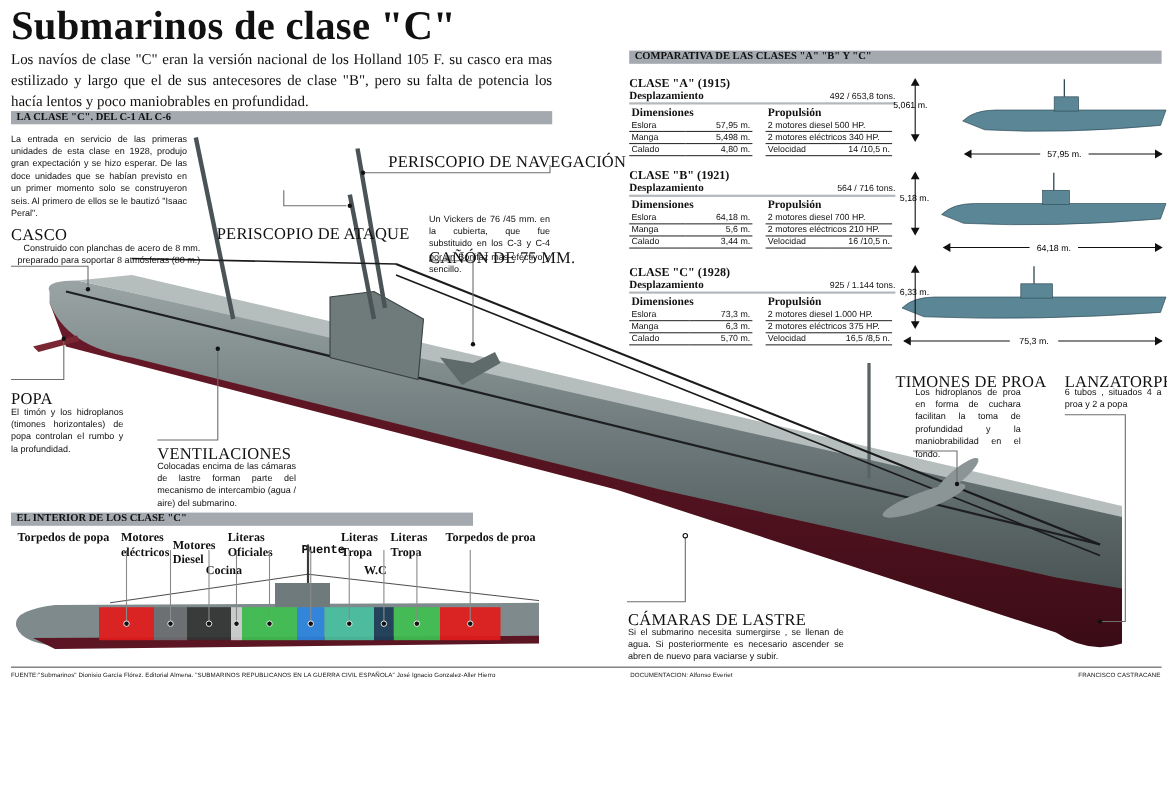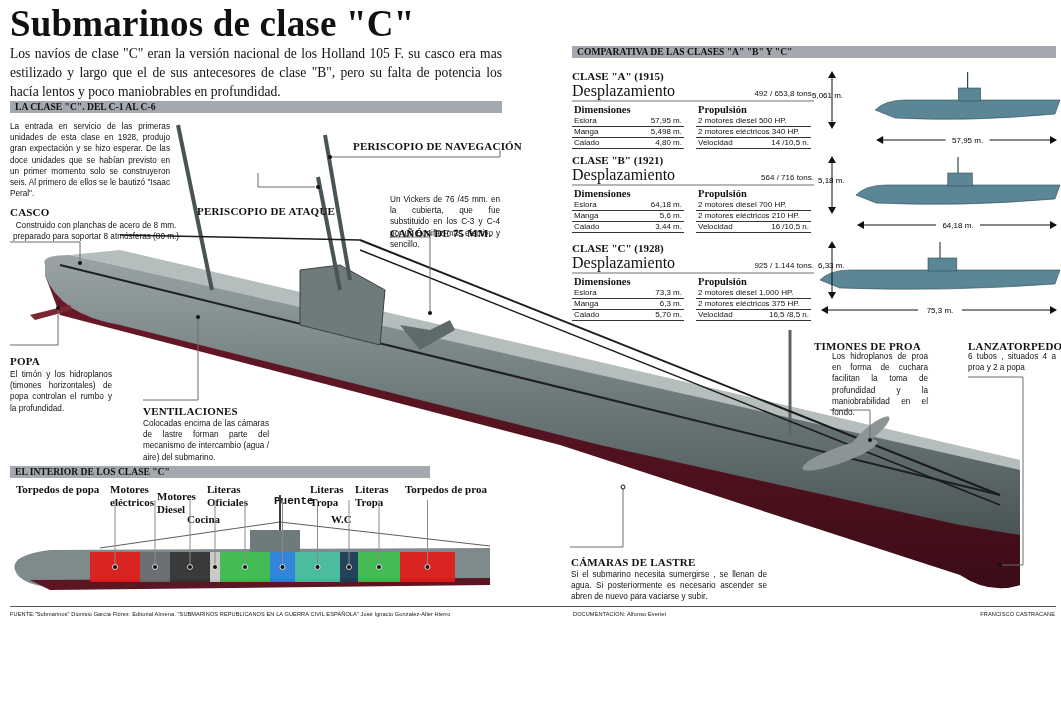--- a/index.html
+++ b/index.html
@@ -4,24 +4,24 @@
 <style>
   * { box-sizing: border-box; margin: 0; padding: 0; }
   html, body { width: 1061px; height: 719px; background: #ffffff; overflow: hidden; }
   body { position: relative; font-family: "Liberation Sans", sans-serif; color: #111; }
   .serif { font-family: "Liberation Serif", "DejaVu Serif", serif; }
   .abs { position: absolute; }
   #title { left: 10px; top: 2px; font-size: 37px; font-weight: bold; letter-spacing: 0.2px; }
   #intro { left: 10px; top: 44px; width: 492px; font-size: 13.6px; line-height: 19px; text-align: justify; }
   .bar { background: #a3a9ae; height: 12px; font-size: 9.6px; font-weight: bold; line-height: 12px; padding-left: 5px; color: #111; }
   .sm { font-size: 8.2px; line-height: 11.2px; text-align: justify; }
-  .hd { font-size: 11px; font-weight: bold; letter-spacing: 0.2px; }
+  .hd { font-size: 15px; font-weight: normal; letter-spacing: 0.2px; }
   .lbl { font-size: 11px; font-weight: bold; line-height: 12.5px; }
   .cls-title { font-size: 11px; font-weight: bold; }
-  .desp { font-size: 16px; font-weight: normal; }
+  .desp { font-size: 10px; font-weight: bold; }
   .desp-val { font-size: 8px; text-align: center; }
   table.spec { border-collapse: collapse; font-size: 8px; }
   table.spec td { padding: 0 2px; height: 11px; border-bottom: 1px solid #333; white-space: nowrap; }
   table.spec td.r { text-align: right; }
   table.spec th { font-size: 10.5px; font-weight: bold; text-align: left; padding: 0 2px; font-family: "Liberation Serif", serif; }
   .footer { font-size: 5.6px; letter-spacing: 0.1px; }
   svg text { font-family: "Liberation Sans", sans-serif; }
 </style>
 </head>
 <body>
@@ -90,21 +90,21 @@
       <circle cx="330" cy="42" r="2"></circle>
       <circle cx="430" cy="198" r="2"></circle>
     <circle cx="623" cy="372" r="2" fill="#fff" stroke="#111"></circle>
       <circle cx="870" cy="325" r="2"></circle>
       <circle cx="1000" cy="450" r="2"></circle>
   </g>
 </svg>
 
 <div class="abs sm" style="left:10px;top:121px;width:160px;">La entrada en servicio de las primeras unidades de esta clase en 1928, produjo gran expectación y se hizo esperar. De las doce unidades que se habían previsto en un primer momento solo se construyeron seis. Al primero de ellos se le bautizó "Isaac Peral".</div>
 <div class="abs hd serif" style="left:10px;top:206px;">CASCO</div>
-<div class="abs sm" style="left:10px;top:220px;width:172px;text-align:center;">Construido con planchas de acero de 8 mm. preparado para soportar 8 atmósferas (80 m.)</div>
+<div class="abs sm" style="left:10px;top:220px;width:172px;text-align:right;">Construido con planchas de acero de 8 mm. preparado para soportar 8 atmósferas (80 m.)</div>
 
 <div class="abs hd serif" style="left:10px;top:355px;">POPA</div>
 <div class="abs sm" style="left:10px;top:369px;width:102px;">El timón y los hidroplanos (timones horizontales) de popa controlan el rumbo y la profundidad.</div>
 
 <div class="abs hd serif" style="left:143px;top:405px;">VENTILACIONES</div>
 <div class="abs sm" style="left:143px;top:418px;width:126px;">Colocadas encima de las cámaras de lastre forman parte del mecanismo de intercambio (agua / aire) del submarino.</div>
 
 <div class="abs hd serif" style="left:197px;top:161px;margin-top:44px;">PERISCOPIO DE ATAQUE</div>
 <div class="abs hd serif" style="left:353px;top:140px;">PERISCOPIO DE NAVEGACIÓN</div>
 

